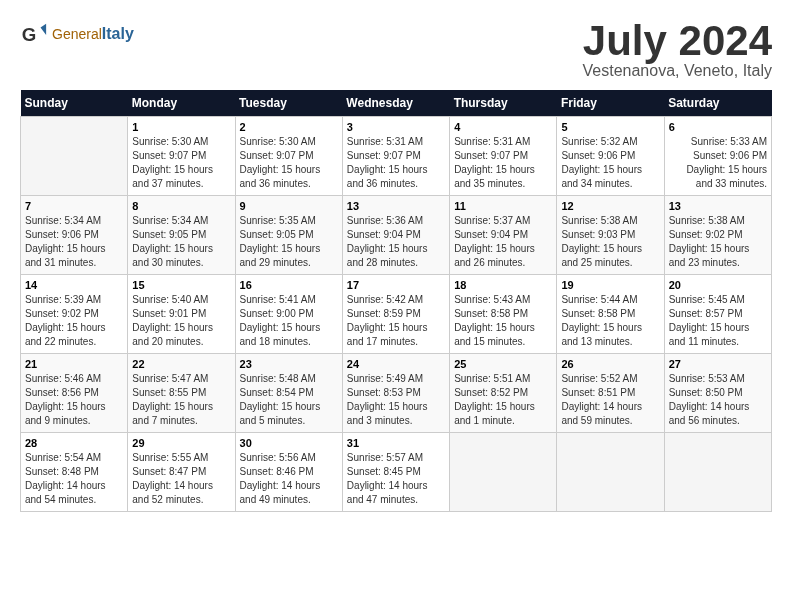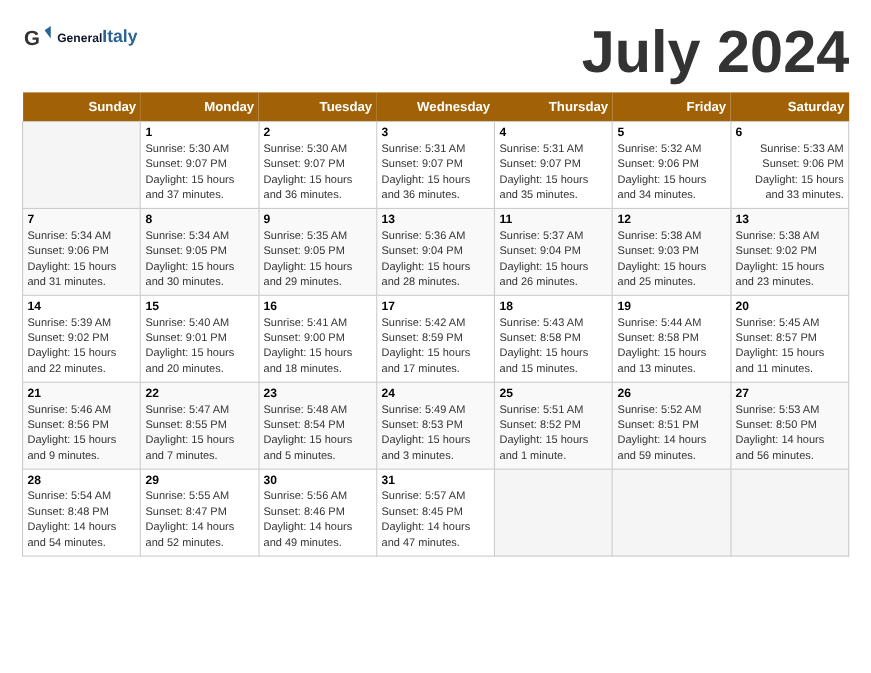--- a/index.html
+++ b/index.html
@@ -22,39 +22,39 @@
       gap: 4px;
     }
     .logo-icon {
       width: 28px;
       height: 28px;
     }
     .title-section {
       text-align: right;
     }
     .month-title {
-      font-size: 54px;
+      font-size: 42px;
       font-weight: bold;
       color: #333;
       line-height: 1;
     }
     .location-subtitle {
       font-size: 16px;
       color: #555;
     }
     table {
       width: 100%;
       border-collapse: collapse;
       font-size: 10px;
     }
     thead th {
-      background-color: #a16207;
+      background-color: #0f172a;
       color: white;
       padding: 6px 4px;
-      text-align: right;
+      text-align: left;
       font-size: 12px;
       font-weight: bold;
     }
     td {
       border: 1px solid #ccc;
       vertical-align: top;
       padding: 4px;
       min-height: 80px;
       width: 14.28%;
     }
@@ -82,26 +82,27 @@
 <body>
 
 <div class="header-section">
   <div class="logo">
     <svg class="logo-icon" viewBox="0 0 30 30">
       <text x="2" y="22" font-size="20" fill="#333" font-weight="bold">G</text>
       <path d="M22 8 L28 4 L28 16 Z" fill="#2a6496"></path>
     </svg>
     <div>
       <div>
-        <span style="font-size:11px;font-weight:bold;color:#0f172a;">General</span><span style="font-size:16px;font-weight:bold;color:#2a6496;">Italy</span>
+        <span style="font-size:14px;font-weight:normal;color:#a16207;">General</span><span style="font-size:16px;font-weight:bold;color:#2a6496;">Italy</span>
       </div>
     </div>
   </div>
   <div class="title-section">
     <div class="month-title">July 2024</div>
+    <div class="location-subtitle">Vestenanova, Veneto, Italy</div>
   </div>
 </div>
 
 <table>
   <thead>
     <tr>
       <th>Sunday</th>
       <th>Monday</th>
       <th>Tuesday</th>
       <th>Wednesday</th>

